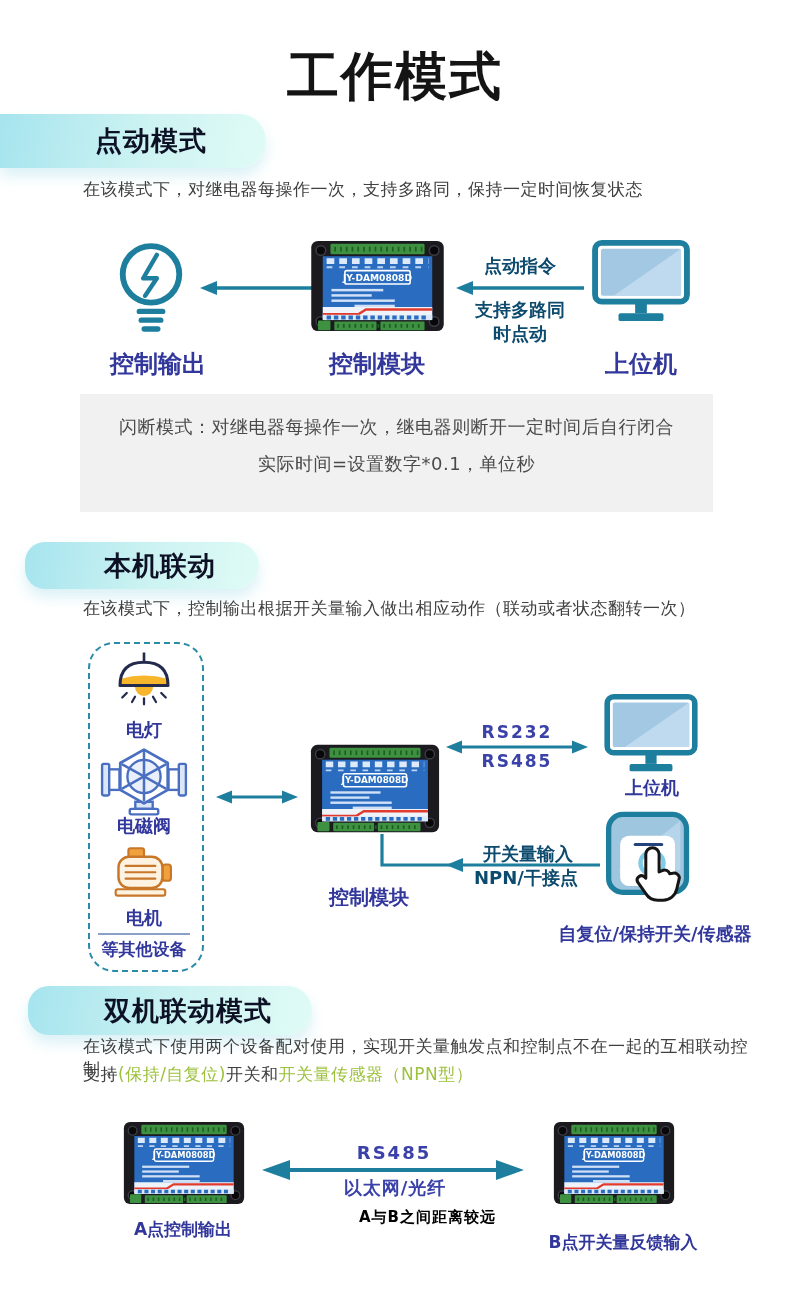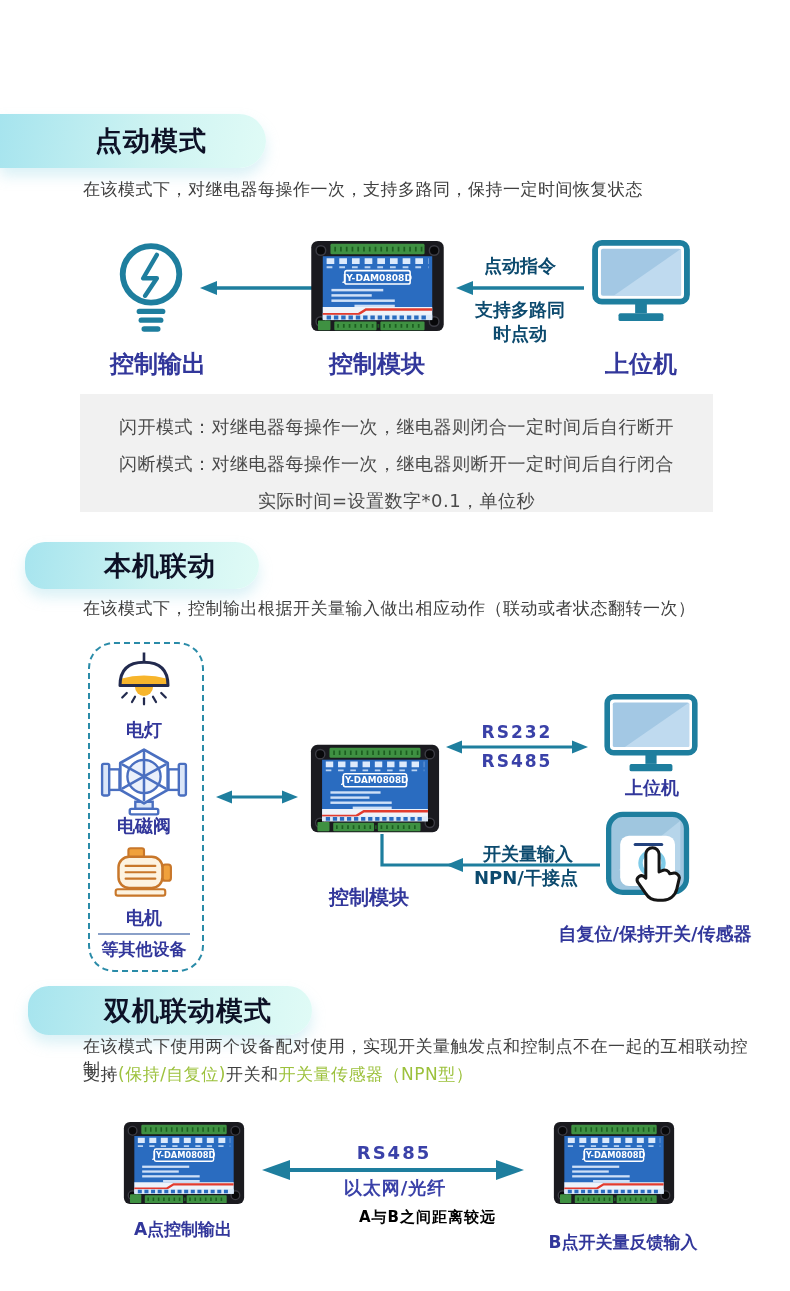--- a/index.html
+++ b/index.html
@@ -127,20 +127,21 @@
         <polygon points="14,66 84,10 84,66" fill="#bcd8ec" opacity="0.8"></polygon>
         <rect x="16" y="27" width="62" height="57" rx="10" fill="#ffffff"></rect>
         <line x1="33" y1="37" x2="63" y2="37" stroke="#23427e" stroke-width="3.5" stroke-linecap="round"></line>
         <rect x="42" y="77" width="11" height="3.5" fill="#d43c2e"></rect>
         <circle cx="52" cy="58" r="13" fill="none" stroke="#7fcbe8" stroke-width="5"></circle>
         <path d="M45,48 a7.5,7.5 0 0 1 15,0 v20 l3.5,-1.5 a6,6 0 0 1 8.5,3.5 l3.5,-0.5 a6,6 0 0 1 7.5,5 l-3,13 a16,16 0 0 1 -15.5,12.5 h-6 a16,16 0 0 1 -13.5,-7.5 l-9.5,-13.5 a5,5 0 0 1 8,-5.5 l1.5,1.5 z" fill="#ffffff" stroke="#151515" stroke-width="3.4" stroke-linejoin="round" stroke-linecap="round"></path>
       </symbol>
     </defs>
   </svg>
 
+  <div class="abs title" style="left:0;top:42px;">工作模式</div>
 
   <div class="abs badge badge1" style="left:0;top:114px;width:230px;height:54px;">
     <span>点动模式</span>
   </div>
   <div class="abs para" style="left:83px;top:178px;width:660px;">在该模式下，对继电器每操作一次，支持多路同，保持一定时间恢复状态</div>
 
   <svg class="abs" style="left:112px;top:238px;" width="78" height="100">
       <use href="#bulb"></use>
     </svg>
 
@@ -164,21 +165,20 @@
 
   <svg class="abs" style="left:592px;top:240px;" width="98" height="86">
       <use href="#monitor"></use>
     </svg>
 
   <div class="abs lbl lbl-big" style="left:88px;top:348px;width:140px;">控制输出</div>
   <div class="abs lbl lbl-big" style="left:307px;top:348px;width:140px;">控制模块</div>
   <div class="abs lbl lbl-big" style="left:571px;top:348px;width:140px;">上位机</div>
 
   <div class="abs notebox" style="left:80px;top:394px;width:633px;height:118px;">
-    <div>闪开模式：对继电器每操作一次，继电器则闭合一定时间后自行断开</div>
     <div>闪断模式：对继电器每操作一次，继电器则断开一定时间后自行闭合</div>
     <div>实际时间=设置数字*0.1，单位秒</div>
   </div>
 
   <div class="abs badge badge2" style="left:25px;top:542px;width:198px;height:47px;">
     <span>本机联动</span>
   </div>
   <div class="abs para" style="left:83px;top:597px;width:680px;">在该模式下，控制输出根据开关量输入做出相应动作（联动或者状态翻转一次）</div>
 
   <div class="abs dashbox" style="left:88px;top:642px;width:112px;height:326px;"></div>

